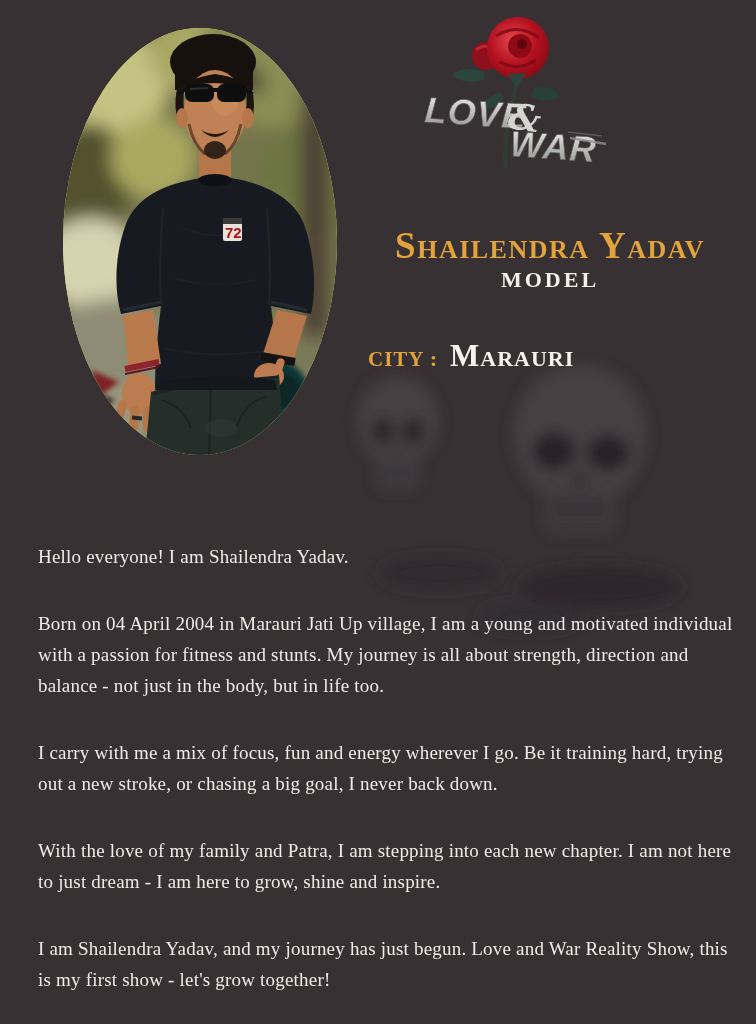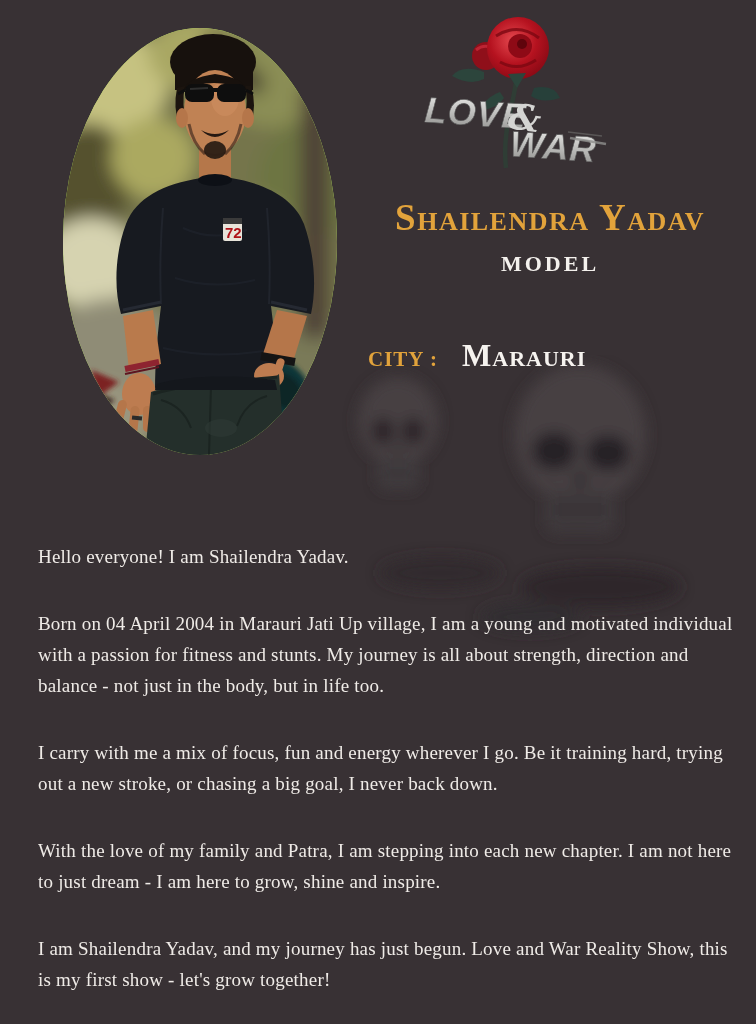--- a/index.html
+++ b/index.html
@@ -16,33 +16,33 @@
   .photo-frame{
     position:absolute;left:63px;top:28px;width:274px;height:427px;
     border-radius:50% / 50%;
     overflow:hidden;
     background:#bef264;
   }
   .photo-frame svg{display:block;}
   
   .logo{position:absolute;left:412px;top:6px;width:196px;height:168px;}
   
-  .name-block{position:absolute;left:348px;top:198px;width:404px;text-align:center;}
+  .name-block{position:absolute;left:348px;top:226px;width:404px;text-align:center;}
   .name{
     font-size:37px;font-weight:bold;color:#E2A33B;
     font-variant:small-caps;letter-spacing:1.5px;line-height:1.1;
   }
   .role{
     font-size:22px;font-weight:bold;color:#F4F1ED;
-    letter-spacing:3px;margin-top:12px;
+    letter-spacing:3px;margin-top:0;
   }
   
   .city-line{
     position:absolute;left:368px;top:338px;
-    display:flex;align-items:baseline;gap:24px;
+    display:flex;align-items:baseline;gap:12px;
   }
   .city-label{font-size:21px;font-weight:bold;color:#E2A33B;letter-spacing:1px;}
   .city-value{
     font-size:31px;font-weight:bold;color:#F6F3EF;
     font-variant:small-caps;letter-spacing:1px;
   }
   
   .about-heading{
     position:absolute;left:56px;top:476px;
     font-size:34px;font-weight:bold;color:#DFA032;letter-spacing:1px;

